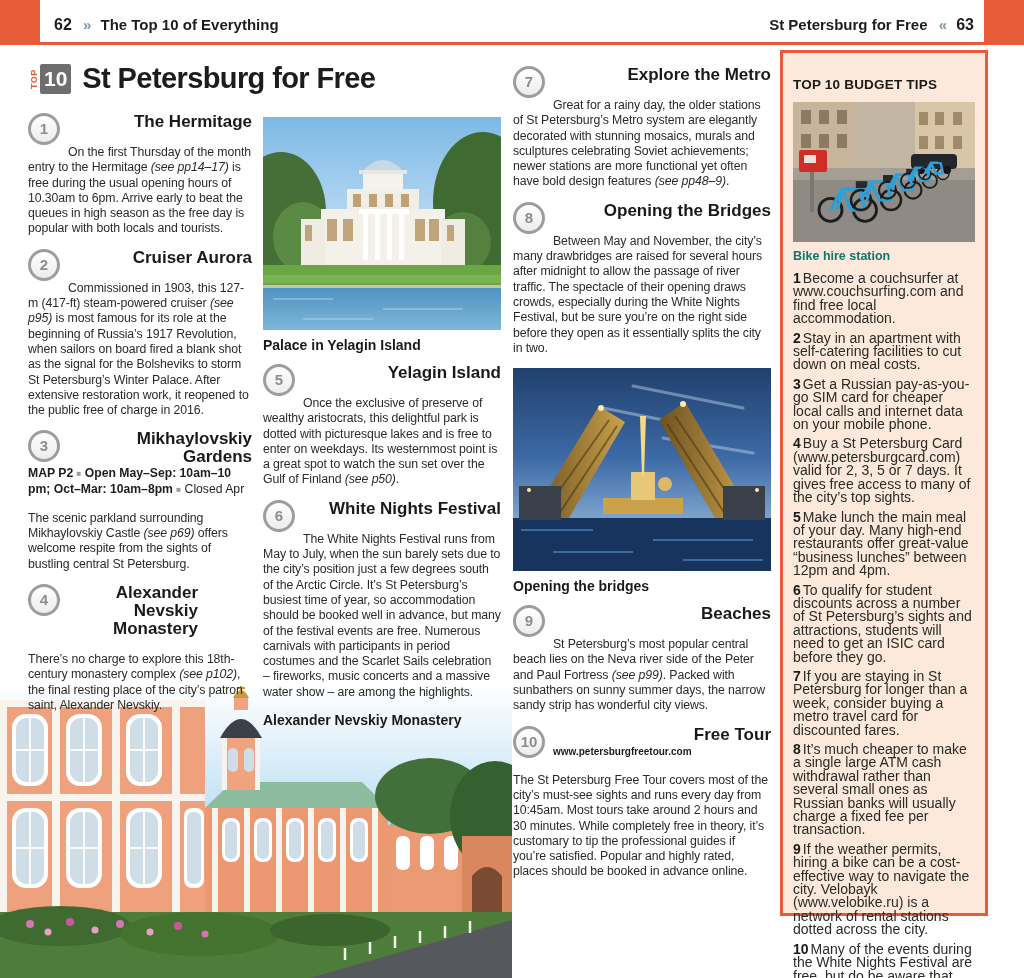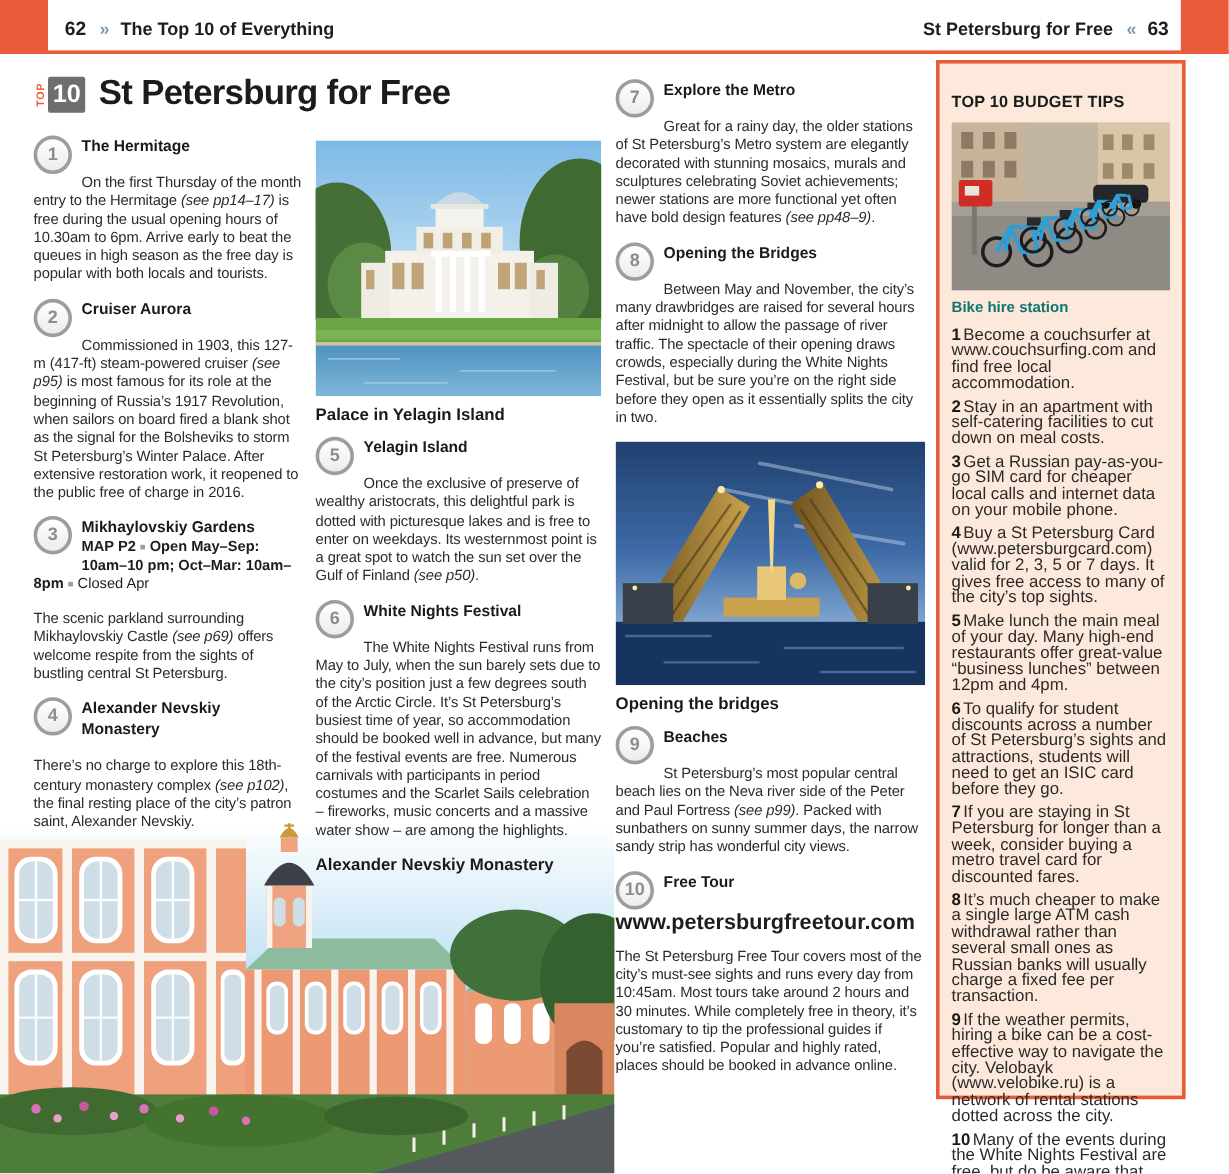--- a/index.html
+++ b/index.html
@@ -25,24 +25,24 @@
   h1{margin:0 0 0 11px;font-size:29px;letter-spacing:-0.6px;color:#1c1c1a;}
   
   .col{position:absolute;z-index:2;}
   #col1{left:28px;top:113px;width:224px;}
   #col2{left:263px;top:117px;width:238px;}
   #col3{left:513px;top:66px;width:258px;}
   .item{margin-bottom:12px;overflow:visible;}
   .num{float:left;width:26px;height:26px;border:3px solid #9d9d9d;border-radius:50%;
     background:linear-gradient(#ffffff,#ececec);color:#8d8d8d;font-size:15px;font-weight:bold;
     line-height:26px;text-align:center;margin:0 8px 3px 0;}
-  .item h3{margin:0;font-size:13px;line-height:18px;color:#1a1a17;}
+  .item h3{margin:0;font-size:17px;line-height:18px;color:#1a1a17;text-align:right;}
   .body{margin:14px 0 0;font-size:12.3px;line-height:15.3px;letter-spacing:-0.1px;}
   .info{margin:0;font-size:12.2px;line-height:15.2px;font-weight:bold;color:#1d1d1b;}
-  .weblink{margin:0;font-size:18px;font-weight:bold;color:#1d1d1b;line-height:15px;}
+  .weblink{margin:0;font-size:10px;font-weight:bold;color:#1d1d1b;line-height:15px;}
   .it{font-style:italic;}
   .sq{color:#9d9d9d;font-size:8px;vertical-align:1px;}
   .caption{font-size:14px;font-weight:bold;color:#1a1a17;margin:7px 0 11px;}
   .photo{display:block;}
   
   #sidebar{position:absolute;left:780px;top:50px;width:208px;height:866px;box-sizing:border-box;
     background:#fce9dc;border:3px solid #e95c39;padding:24px 10px;z-index:2;}
   #sidebar h2{margin:0 0 10px;font-size:13.5px;color:#1a1a17;letter-spacing:0.2px;}
   .tip{font-size:14px;line-height:13.4px;margin:0 0 6px;color:#2a2a26;}
   .tip b{color:#1a1a17;margin-right:2px;}

